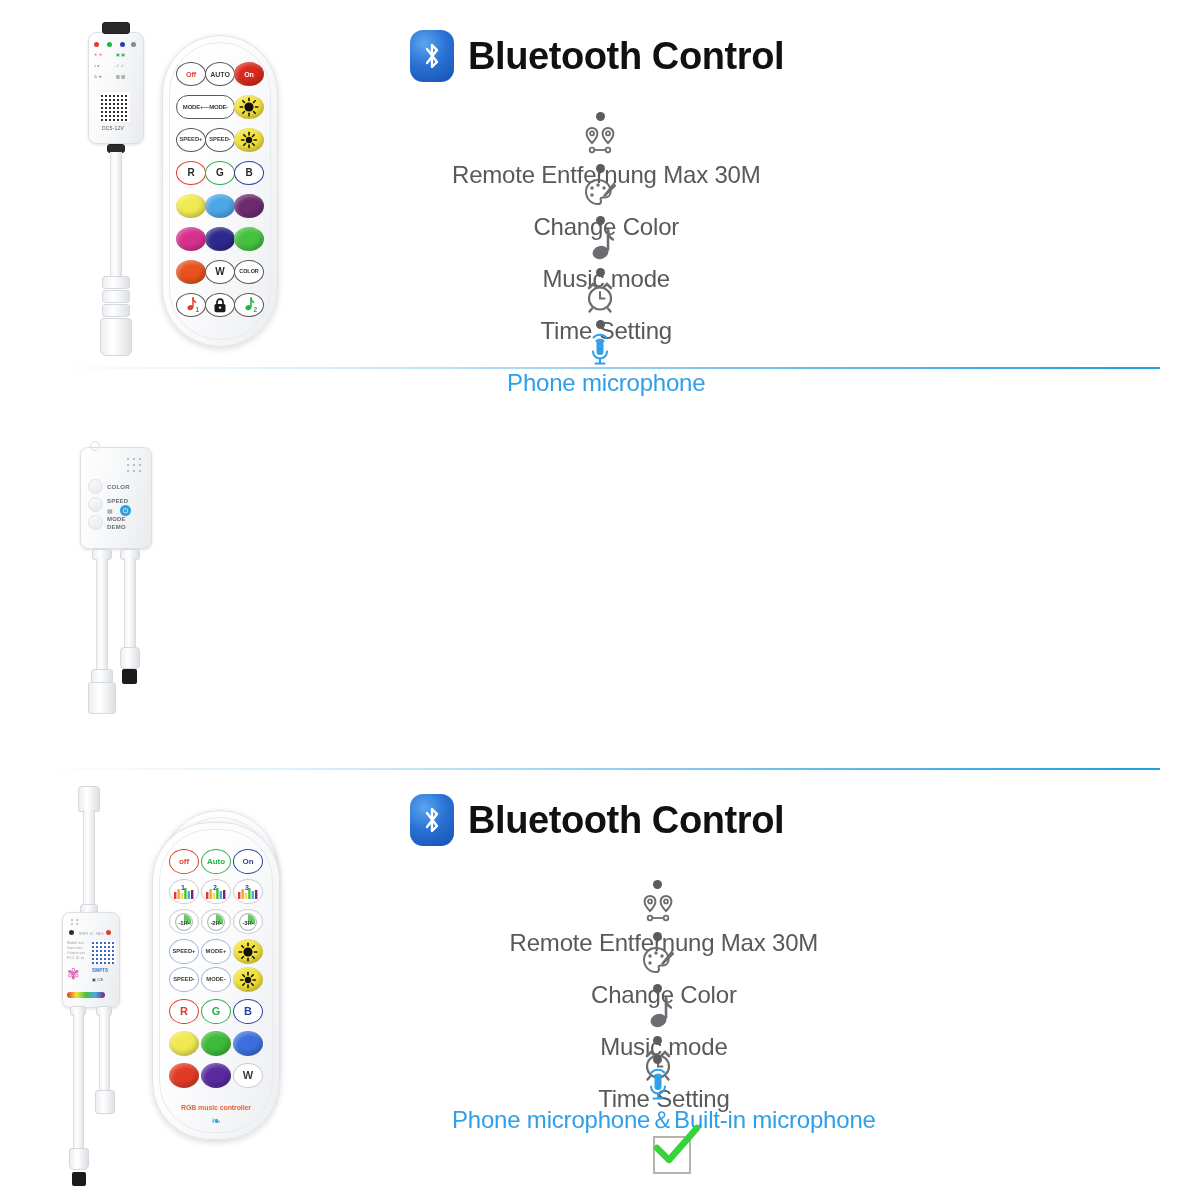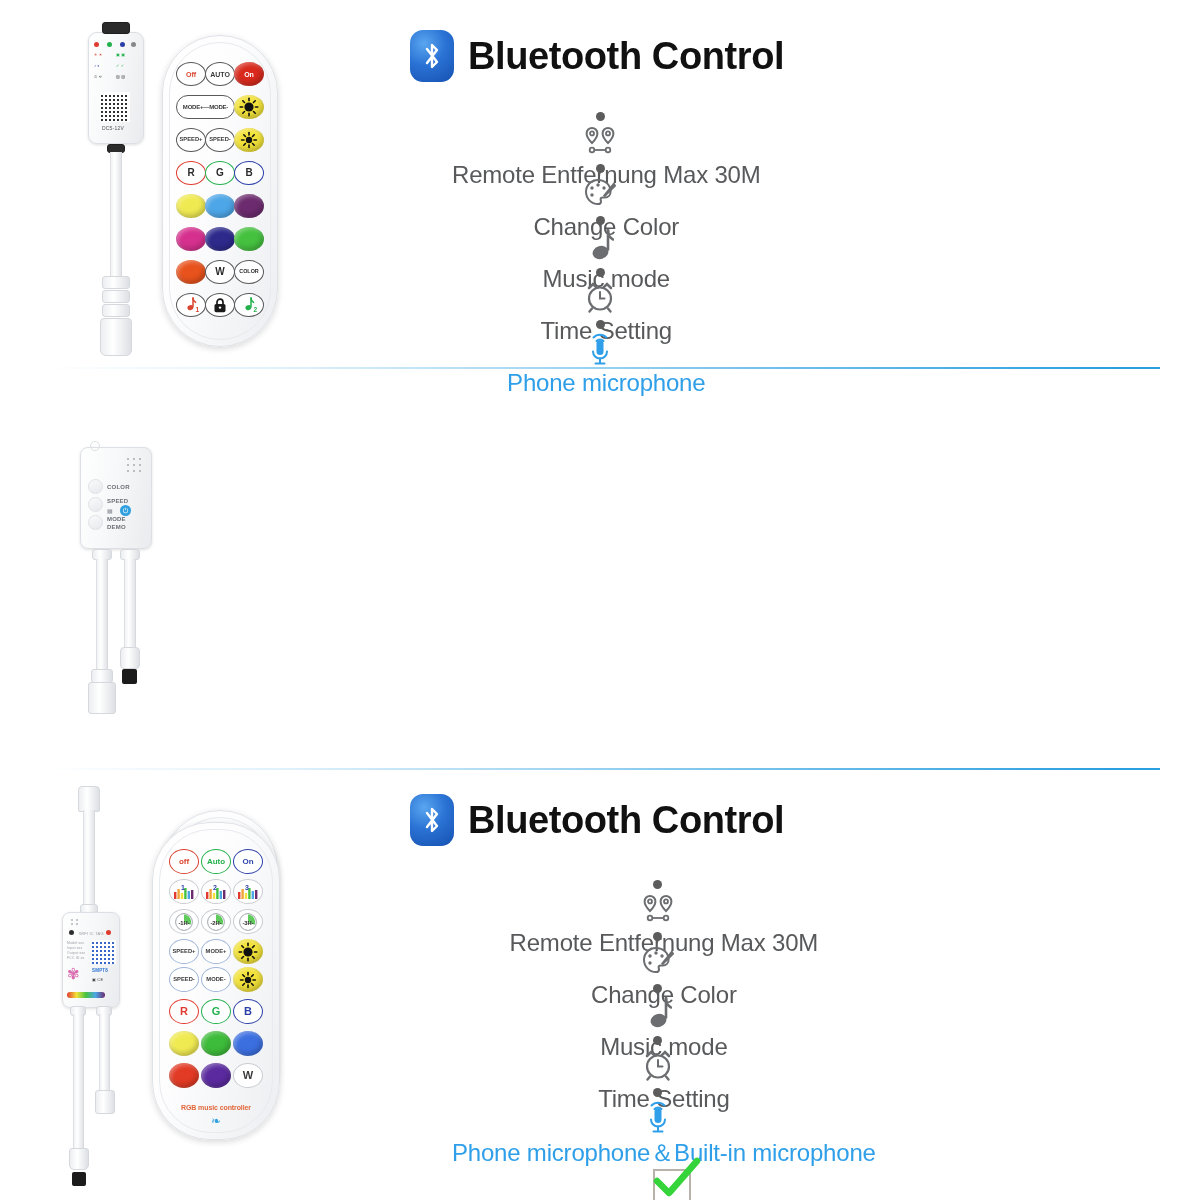--- a/index.html
+++ b/index.html
@@ -470,21 +470,21 @@
           <svg width="34" height="34" viewBox="0 0 34 34">
       <circle cx="17" cy="18.5" r="11" fill="none" stroke="#6b6d70" stroke-width="2.2"></circle>
       <path d="M17 12v6.5h4.5" stroke="#6b6d70" stroke-width="2" fill="none" stroke-linecap="round"></path>
       <path d="M6 8l4-4 3.4 3.4" stroke="#6b6d70" stroke-width="2.6" fill="none" stroke-linecap="round"></path>
       <path d="M28 8l-4-4-3.4 3.4" stroke="#6b6d70" stroke-width="2.6" fill="none" stroke-linecap="round"></path>
       <path d="M9 28.5l-2.5 3M25 28.5l2.5 3" stroke="#6b6d70" stroke-width="2.4" stroke-linecap="round"></path>
           </svg>
         </span>
         <span class="feat-label">Time Setting</span>
       </div>
-      <div class="feat" style="height: 52px;">
+      <div class="feat" style="height: 52px; justify-content: center;">
         <span class="bullet"></span>
         <span class="feat-icon">
           <svg width="26" height="36" viewBox="0 0 26 36">
       <path d="M6.5 6.5a9 9 0 0 1 13 0" fill="none" stroke="#2e9fe8" stroke-width="2" stroke-linecap="round"></path>
       <path d="M9.5 10a5 5 0 0 1 7 0" fill="none" stroke="#2e9fe8" stroke-width="2" stroke-linecap="round"></path>
       <rect x="9.5" y="9" width="7" height="15" rx="3.5" fill="#2e9fe8"></rect>
       <path d="M6 20.5a7 7 0 0 0 14 0" fill="none" stroke="#2e9fe8" stroke-width="2" stroke-linecap="round"></path>
       <path d="M13 27.5v5M8.5 32.5h9" stroke="#2e9fe8" stroke-width="2" stroke-linecap="round"></path>
           </svg>
         </span>

